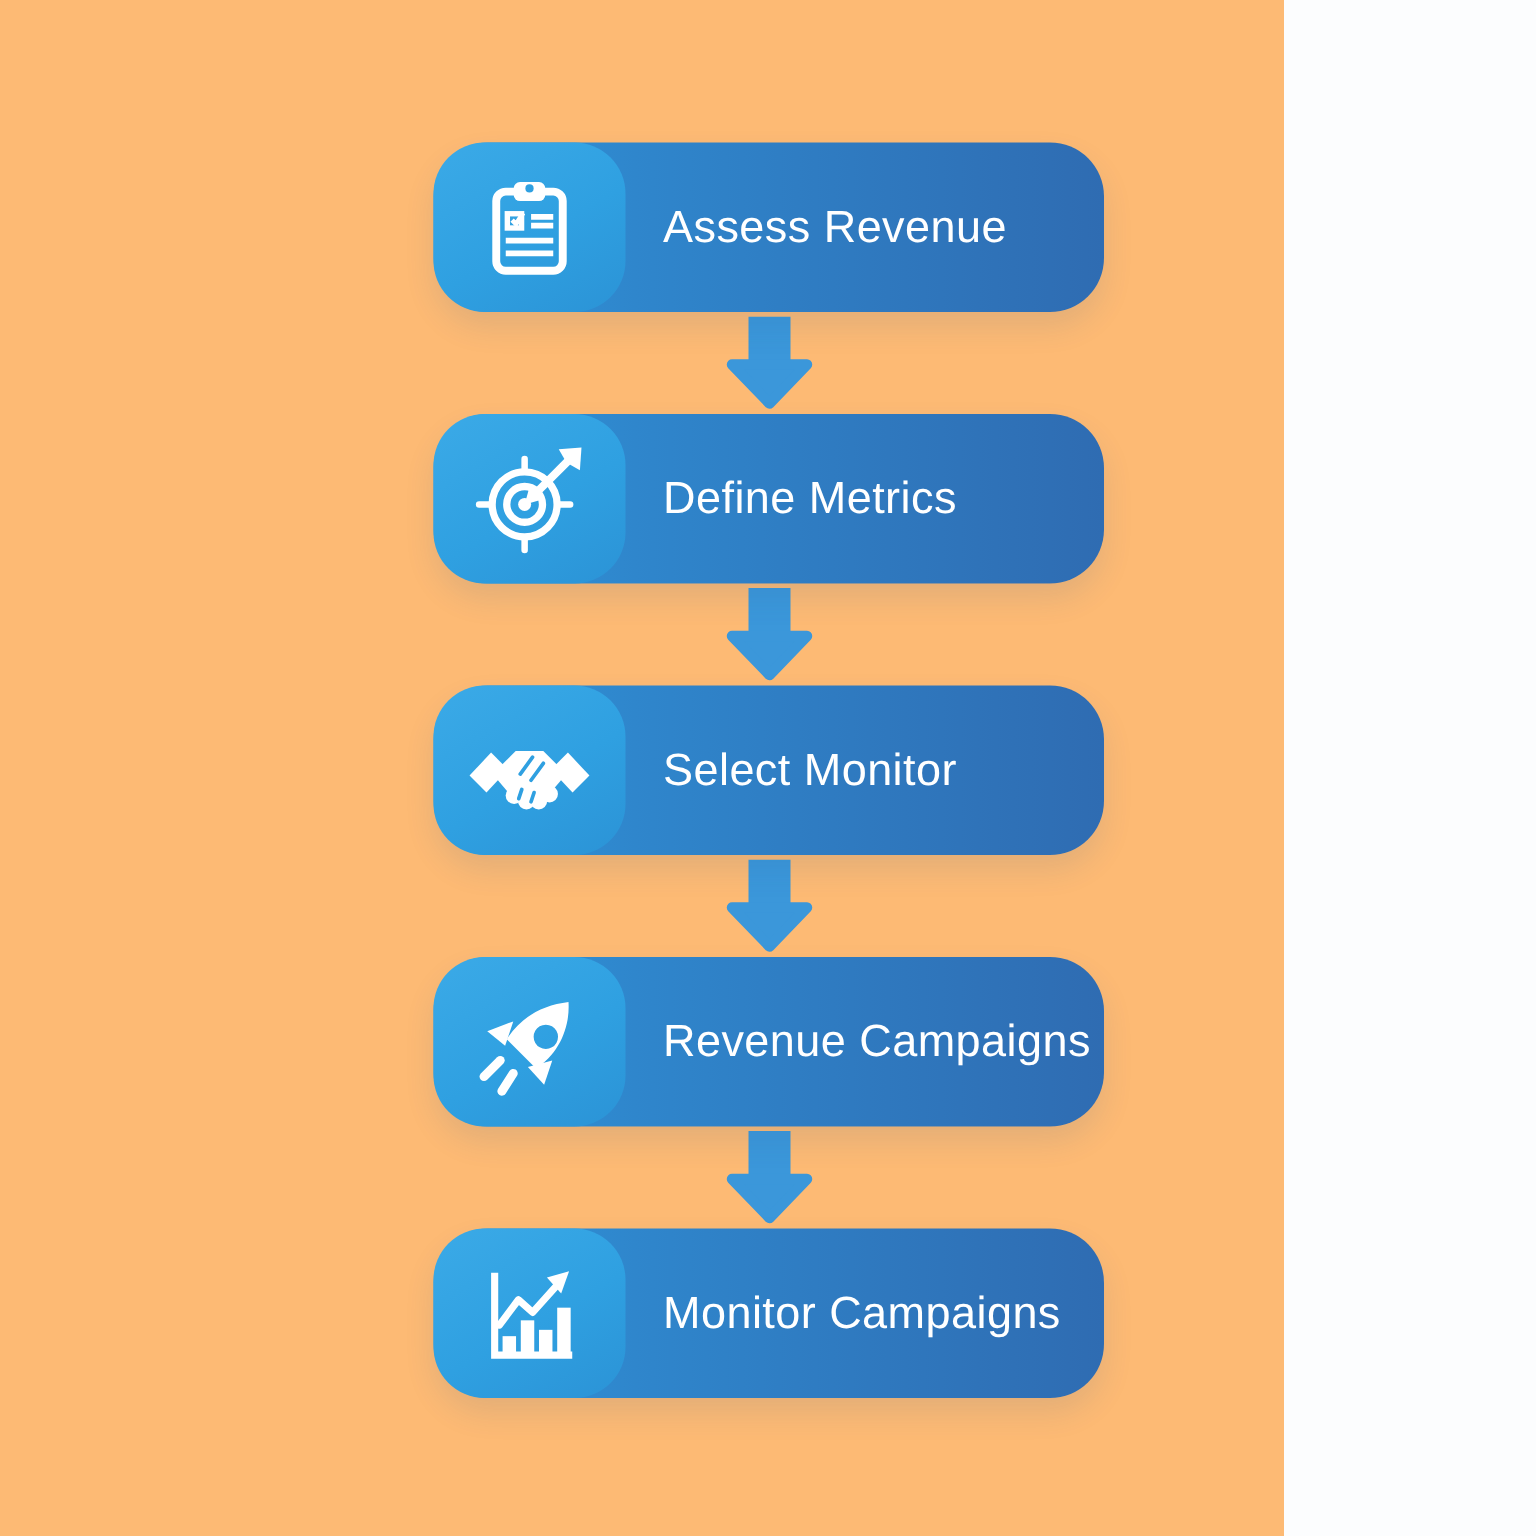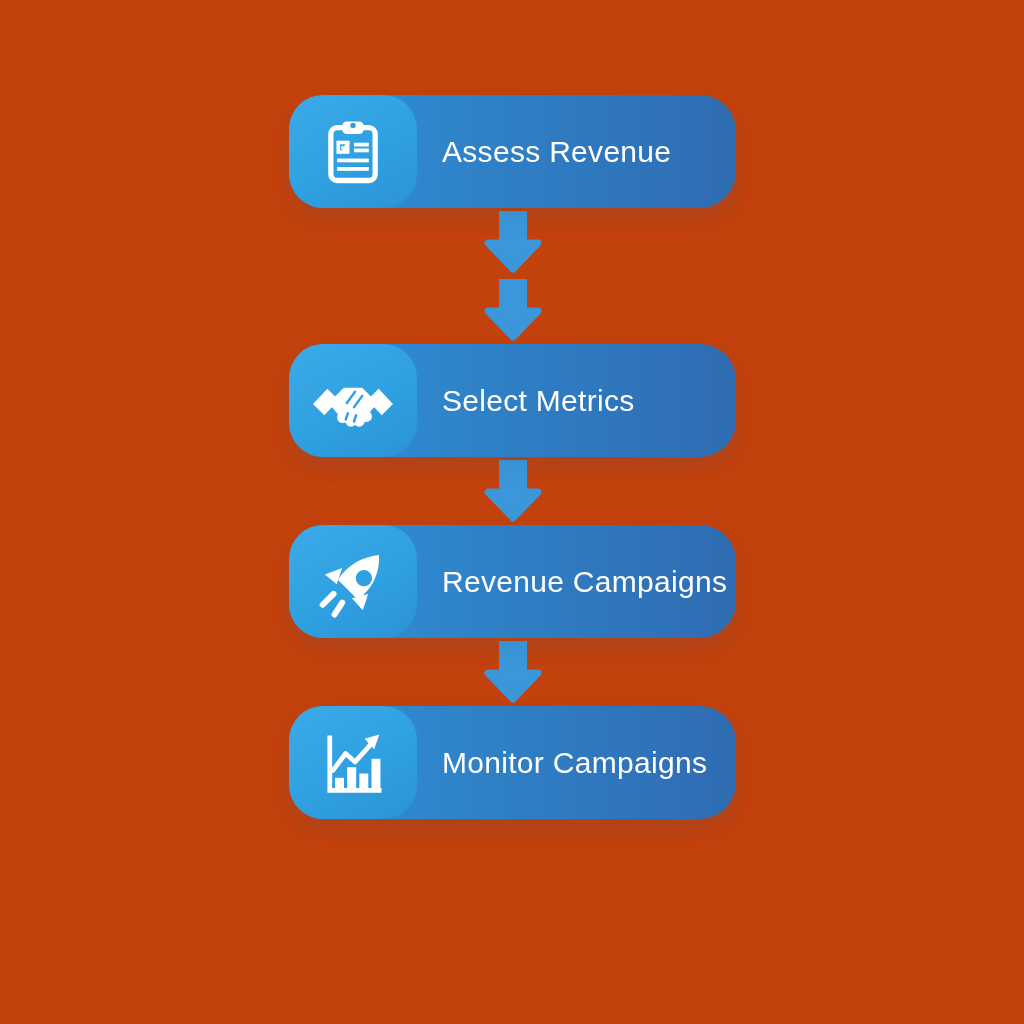--- a/index.html
+++ b/index.html
@@ -6,23 +6,23 @@
     margin: 0;
     padding: 0;
     width: 1024px;
     height: 1024px;
     background: #fcfdfe;
     font-family: "Liberation Sans", sans-serif;
     overflow: hidden;
   }
   .canvas {
     position: relative;
-    width: 1024px;
+    width: 856px;
     height: 1024px;
-    background: #c2410c;
+    background: #fdba74;
   }
   .flow {
     position: absolute;
     left: 289px;
     top: 95px;
     width: 447px;
     display: flex;
     flex-direction: column;
     align-items: center;
   }
@@ -90,20 +90,39 @@
       <span class="step-label">Assess Revenue</span>
     </div>
 
     <div class="flow-arrow">
       <svg width="58" height="62" viewBox="0 0 58 62">
         <rect x="15" y="0" width="28" height="32" fill="#3B97DA"></rect>
         <path d="M4,32 H54 L29,58 Z" fill="#3B97DA" stroke="#3B97DA" stroke-width="7" stroke-linejoin="round"></path>
       </svg>
     </div>
 
+    <div class="step-card">
+      <div class="icon-tile">
+        <span>
+          <svg viewBox="0 0 72 72" width="78" height="78">
+            <circle cx="33" cy="39" r="20" fill="none" stroke="#fff" stroke-width="4.5"></circle>
+            <circle cx="33" cy="39" r="11" fill="none" stroke="#fff" stroke-width="4.5"></circle>
+            <circle cx="33" cy="39" r="4" fill="#fff"></circle>
+            <line x1="33" y1="11" x2="33" y2="17" stroke="#fff" stroke-width="4" stroke-linecap="round"></line>
+            <line x1="33" y1="61" x2="33" y2="67" stroke="#fff" stroke-width="4" stroke-linecap="round"></line>
+            <line x1="5" y1="39" x2="11" y2="39" stroke="#fff" stroke-width="4" stroke-linecap="round"></line>
+            <line x1="55" y1="39" x2="61" y2="39" stroke="#fff" stroke-width="4" stroke-linecap="round"></line>
+            <line x1="38" y1="34" x2="59" y2="13" stroke="#fff" stroke-width="5" stroke-linecap="round"></line>
+            <polygon points="33,39 45.5,35.5 36.5,26.5" fill="#fff"></polygon>
+            <polygon points="54,5 68,4 67,18 60,14 58,12" fill="#fff"></polygon>
+          </svg>
+        </span>
+      </div>
+      <span class="step-label">Define Metrics</span>
+    </div>
 
     <div class="flow-arrow">
       <svg width="58" height="62" viewBox="0 0 58 62">
         <rect x="15" y="0" width="28" height="32" fill="#3B97DA"></rect>
         <path d="M4,32 H54 L29,58 Z" fill="#3B97DA" stroke="#3B97DA" stroke-width="7" stroke-linejoin="round"></path>
       </svg>
     </div>
 
     <div class="step-card">
       <div class="icon-tile">
@@ -120,21 +139,21 @@
             </g>
             <g stroke="#2FA0E1" stroke-width="2.4" stroke-linecap="round" fill="none">
               <line x1="42" y1="20" x2="34" y2="31"></line>
               <line x1="49" y1="24" x2="41" y2="35"></line>
               <line x1="35" y1="41" x2="33" y2="47"></line>
               <line x1="43" y1="43" x2="41" y2="49"></line>
             </g>
           </svg>
         </span>
       </div>
-      <span class="step-label">Select Metrics</span>
+      <span class="step-label">Select Monitor</span>
     </div>
 
     <div class="flow-arrow">
       <svg width="58" height="62" viewBox="0 0 58 62">
         <rect x="15" y="0" width="28" height="32" fill="#3B97DA"></rect>
         <path d="M4,32 H54 L29,58 Z" fill="#3B97DA" stroke="#3B97DA" stroke-width="7" stroke-linejoin="round"></path>
       </svg>
     </div>
 
     <div class="step-card">

